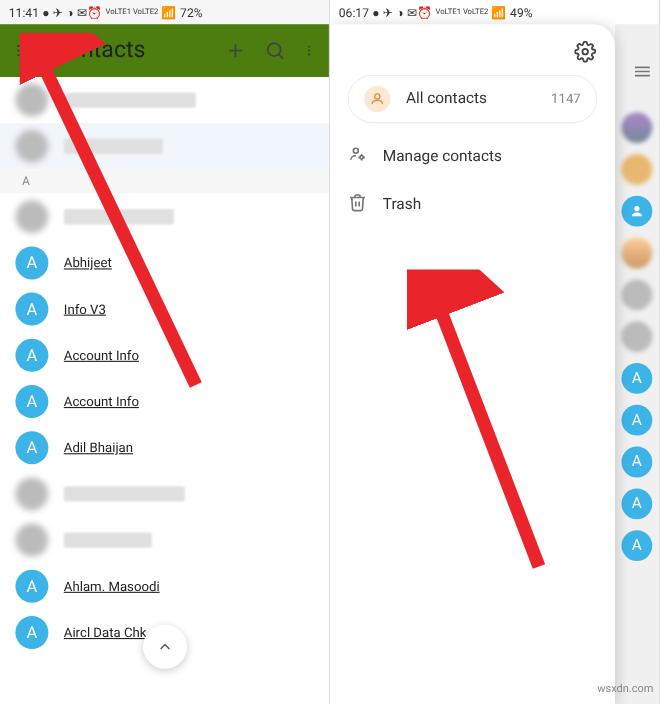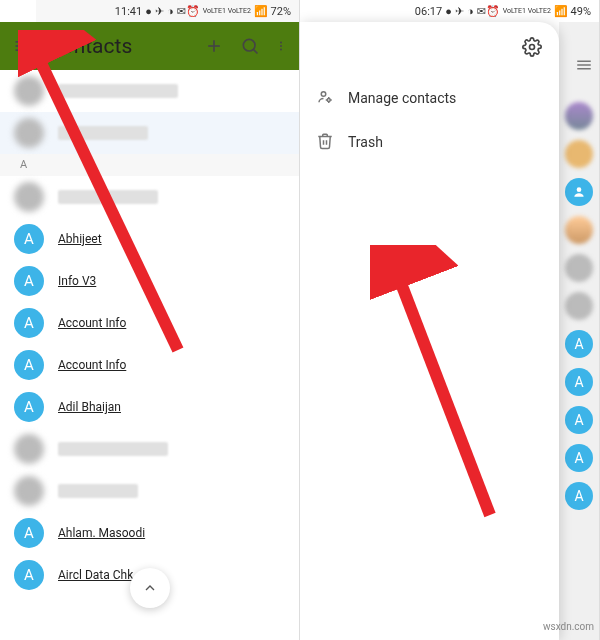--- a/index.html
+++ b/index.html
@@ -17,27 +17,26 @@
     width: 300px;
     height: 640px;
     background: #fff;
     position: relative;
     overflow: hidden;
     border-right: 1px solid #ddd;
   }
   .statusbar {
     height: 22px;
     display: flex;
-    justify-content: flex-end;
+    justify-content: flex-start;
     align-items: center;
     padding: 0 8px;
     background: #f7f7f7;
     font-size: 11px;
     color: #333;
-    margin-left: 36px;
   }
   .statusbar .left, .statusbar .right { display: flex; align-items: center; gap: 3px; }
   .phone2 .statusbar { background: #fff; }
 
   
   .p1-header {
     height: 48px;
     display: flex;
     align-items: center;
     padding: 0 12px;
@@ -315,20 +314,30 @@
   <div class="drawer">
     <div class="drawer-top">
       <span class="icon-btn">
         <svg viewBox="0 0 24 24">
             <circle cx="12" cy="12" r="3"></circle>
             <path d="M19.4 15a1.7 1.7 0 0 0 .34 1.87l.06.06a2 2 0 1 1-2.83 2.83l-.06-.06a1.7 1.7 0 0 0-1.87-.34 1.7 1.7 0 0 0-1 1.56V21a2 2 0 1 1-4 0v-.09a1.7 1.7 0 0 0-1-1.56 1.7 1.7 0 0 0-1.87.34l-.06.06a2 2 0 1 1-2.83-2.83l.06-.06A1.7 1.7 0 0 0 4.6 15a1.7 1.7 0 0 0-1.56-1H3a2 2 0 1 1 0-4h.09A1.7 1.7 0 0 0 4.6 9a1.7 1.7 0 0 0-.34-1.87l-.06-.06A2 2 0 1 1 7.03 4.24l.06.06A1.7 1.7 0 0 0 9 4.6a1.7 1.7 0 0 0 1-1.56V3a2 2 0 1 1 4 0v.09a1.7 1.7 0 0 0 1 1.56 1.7 1.7 0 0 0 1.87-.34l.06-.06a2 2 0 1 1 2.83 2.83l-.06.06A1.7 1.7 0 0 0 19.4 9c.14.34.49.6 1 .6H21a2 2 0 1 1 0 4h-.09a1.7 1.7 0 0 0-1.51 1z"></path>
           </svg>
       </span>
     </div>
 
+    <div class="drawer-row all-contacts-row">
+      <span class="circleic">
+        <svg viewBox="0 0 24 24">
+            <circle cx="12" cy="8" r="4"></circle>
+            <path d="M4 20c0-4 4-6 8-6s8 2 8 6"></path>
+          </svg>
+      </span>
+      <span class="label">All contacts</span>
+      <span class="count">1147</span>
+    </div>
 
     <div style="height:8px"></div>
 
 
 
     <div class="drawer-row">
       <span>
         <svg viewBox="0 0 24 24">
             <circle cx="10" cy="8" r="3"></circle>
             <path d="M4 19c0-3 3-5 6-5"></path>

